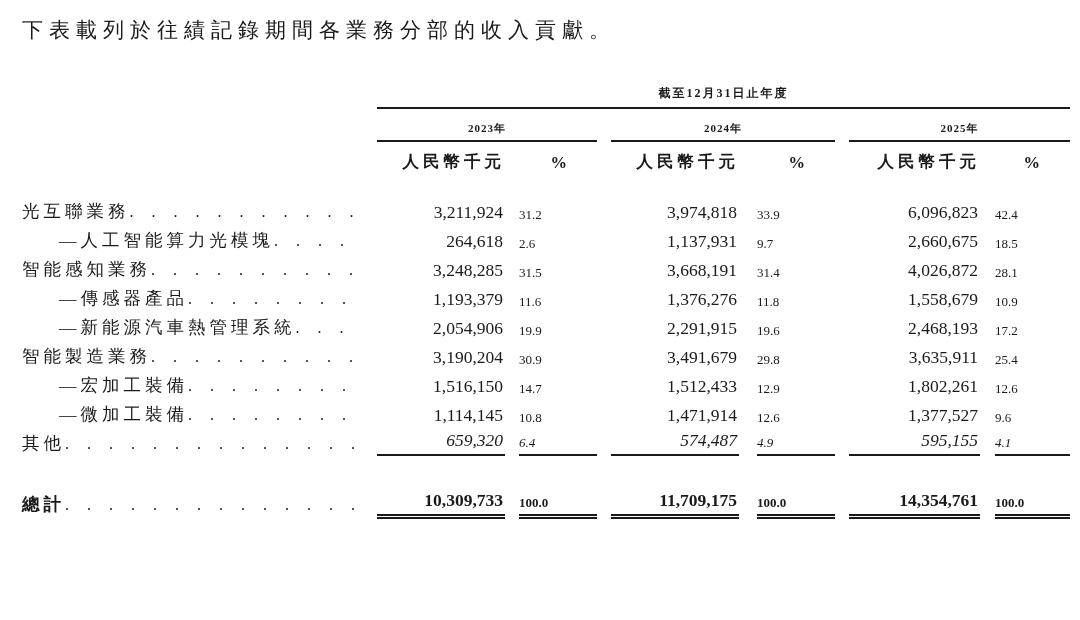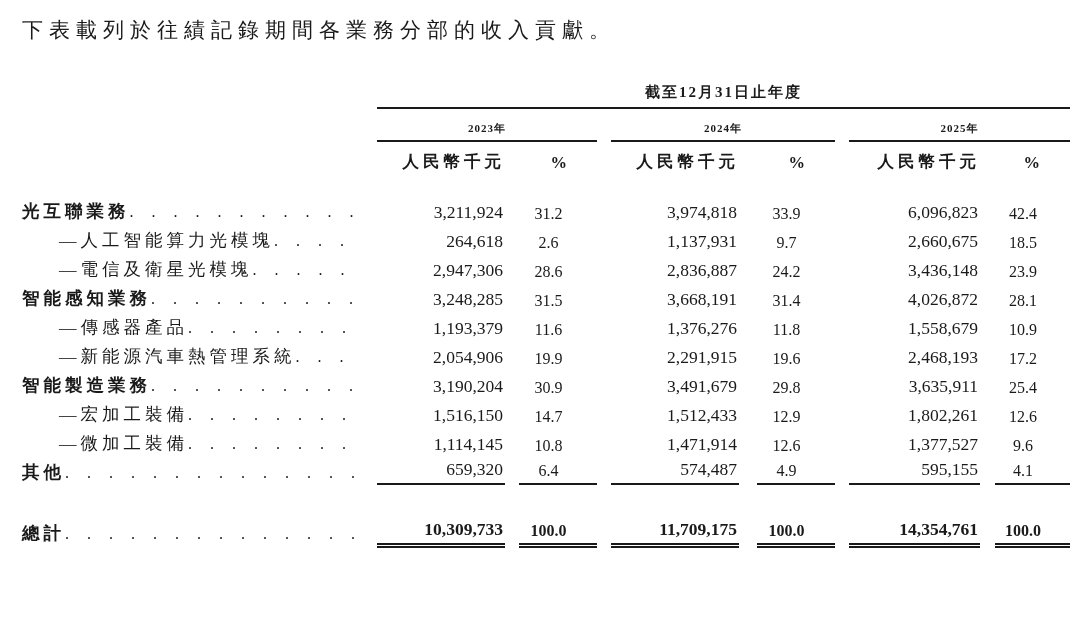--- a/index.html
+++ b/index.html
@@ -22,21 +22,21 @@
     table-layout: fixed;
     width: 1048px;
     margin-top: 30px;
   }
   td, th { vertical-align: bottom; font-weight: normal; }
 
   
   th.period {
     text-align: center;
     font-weight: bold;
-    font-size: 15px;
+    font-size: 12px;
     letter-spacing: 2px;
     padding-bottom: 5px;
     border-bottom: 2px solid #1a1a1a;
     height: 32px;
   }
   th.year {
     text-align: center;
     font-weight: bold;
     font-size: 11px;
     letter-spacing: 1px;
@@ -57,45 +57,46 @@
     font-size: 16.5px;
     padding: 9px 30px 6px 0;
   }
 
   
   tr.vspace1 td { height: 15px; }
   tr.vspace2 td { height: 27px; }
   td.lbl { font-size: 17.5px; }
   .lab { display: flex; align-items: baseline; padding-right: 16px; }
   .lt { white-space: nowrap; letter-spacing: 4px; }
-  tr.cat .lt { font-weight: bold; }
+  tr.cat .lt { font-weight: normal; }
   tr.sub .lab { padding-left: 37px; text-align: right; }
   .leader { flex: 1; overflow: hidden; white-space: nowrap; min-width: 0; }
   .leader::after {
     content: ". . . . . . . . . . . . . . . . . . . . . . . . . . . . . . . . . . . .";
     letter-spacing: 7px;
     font-weight: normal;
     font-size: 16px;
   }
   td.amt {
     text-align: right;
     font-size: 17.5px;
     padding-right: 2px;
     white-space: nowrap;
   }
   td.pct {
-    text-align: center;
-    font-size: 16px;
+    text-align: left;
+    font-size: 13px;
     padding-right: 19px;
     white-space: nowrap;
   }
   tr.row { height: 29px; }
   tr.last-data td.amt, tr.last-data td.pct {
     border-bottom: 2px solid #1a1a1a;
     padding-bottom: 3px;
+    font-style: italic;
   }
   tr.total-row { height: 34px; }
   tr.total-row td { font-weight: bold; }
   tr.total-row td.amt, tr.total-row td.pct {
     border-bottom: 5px double #1a1a1a;
     padding-bottom: 3px;
   }
 </style>
 </head>
 <body>
@@ -184,39 +185,20 @@
     <td class="pct">2.6</td>
     <td></td>
     <td class="amt">1,137,931</td>
     <td></td>
     <td class="pct">9.7</td>
     <td></td>
     <td class="amt">2,660,675</td>
     <td></td>
     <td class="pct">18.5</td>
   </tr>
-        <tr class="row sub">
-    <td class="lbl">
-      <span class="lab">
-        <span class="lt">—電信及衛星光模塊</span>
-        <span class="leader"></span>
-      </span>
-    </td>
-    <td class="amt">2,947,306</td>
-    <td></td>
-    <td class="pct">28.6</td>
-    <td></td>
-    <td class="amt">2,836,887</td>
-    <td></td>
-    <td class="pct">24.2</td>
-    <td></td>
-    <td class="amt">3,436,148</td>
-    <td></td>
-    <td class="pct">23.9</td>
-  </tr>
         <tr class="row cat">
     <td class="lbl">
       <span class="lab">
         <span class="lt">智能感知業務</span>
         <span class="leader"></span>
       </span>
     </td>
     <td class="amt">3,248,285</td>
     <td></td>
     <td class="pct">31.5</td>

